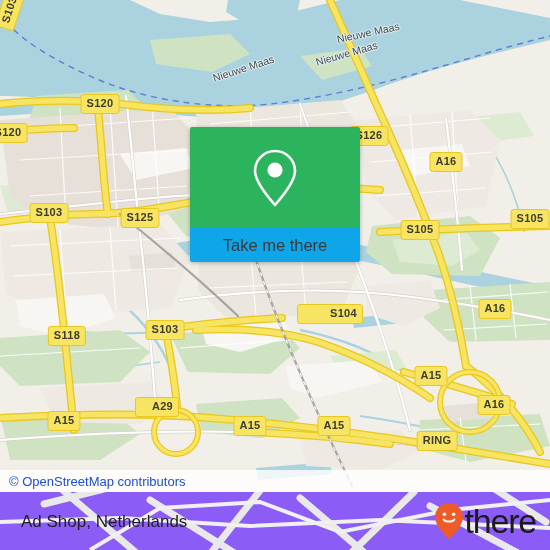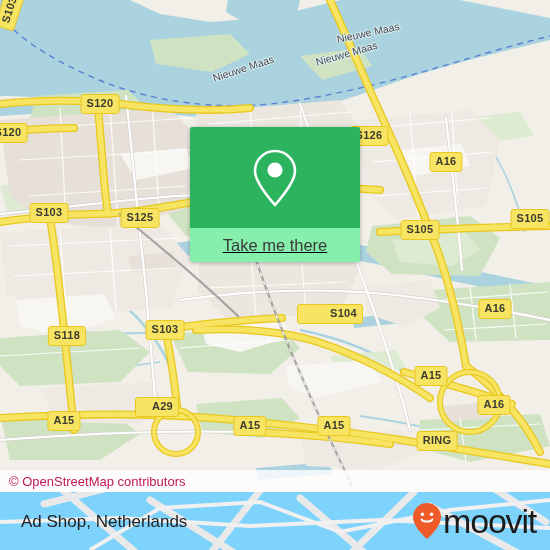--- a/index.html
+++ b/index.html
@@ -75,25 +75,24 @@
   }
   #card-top {
     height: 101px;
     background: #2bb35e;
     display: flex;
     align-items: center;
     justify-content: center;
   }
   #card-bottom {
     height: 34px;
-    background: #86efac;
+    background: #0ea5e9;
     display: flex;
     align-items: center;
     justify-content: center;
-    text-decoration: underline;
   }
   #card-label {
     color: #3a3a3a;
     font-size: 16.5px;
     line-height: 1;
     font-family: "Liberation Sans", sans-serif;
   }
 
   
   #attribution {
@@ -101,34 +100,34 @@
     left: 0;
     top: 470px;
     width: 550px;
     height: 22px;
     background: rgba(255,255,255,.80);
     display: flex;
     align-items: center;
   }
   #attribution-text {
     padding-left: 9px;
-    color: #be185d;
+    color: #1d4ed8;
     font-size: 13px;
     line-height: 1;
     font-family: "Liberation Sans", sans-serif;
   }
 
   
   #footer {
     position: absolute;
     left: 0;
     top: 492px;
     width: 550px;
     height: 58px;
-    background: #7dd3fc;
+    background: #8b5cf6;
     overflow: hidden;
   }
   #footer-watermark {
     position: absolute;
     left: 0; top: 0;
     width: 550px; height: 58px;
     opacity: 1;
   }
   #footer-title {
     position: absolute;
@@ -415,17 +414,17 @@
       </g>
     </svg>
     <div id="footer-title">Ad Shop, Netherlands</div>
     <div id="brand">
       <svg width="30" height="38" viewBox="0 0 30 38">
         <path d="M15,1 C7.27,1 1,7.27 1,15 C1,23 9.5,32 15,37 C20.5,32 29,23 29,15 C29,7.27 22.73,1 15,1 Z" fill="#ee5b28"></path>
         <circle cx="10.4" cy="12.2" r="1.75" fill="#ffffff"></circle>
         <circle cx="19.6" cy="12.2" r="1.75" fill="#ffffff"></circle>
         <path d="M9.6,17.4 C11.4,20.3 18.6,20.3 20.4,17.4" fill="none" stroke="#ffffff" stroke-width="1.9" stroke-linecap="round"></path>
       </svg>
-      <span id="brand-name">moovit</span>
+      <span id="brand-name">there</span>
     </div>
   </div>
 
 </div>
 
 </body></html>

